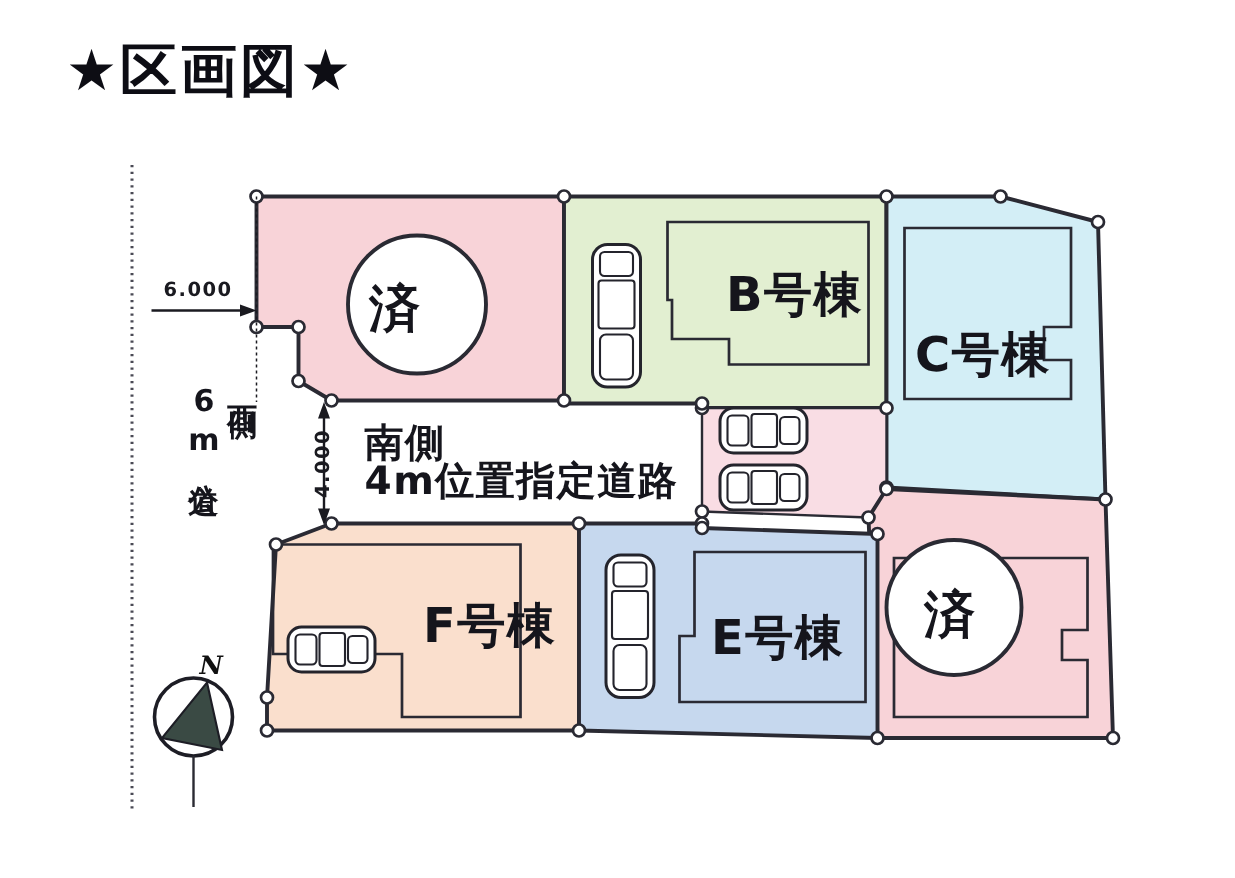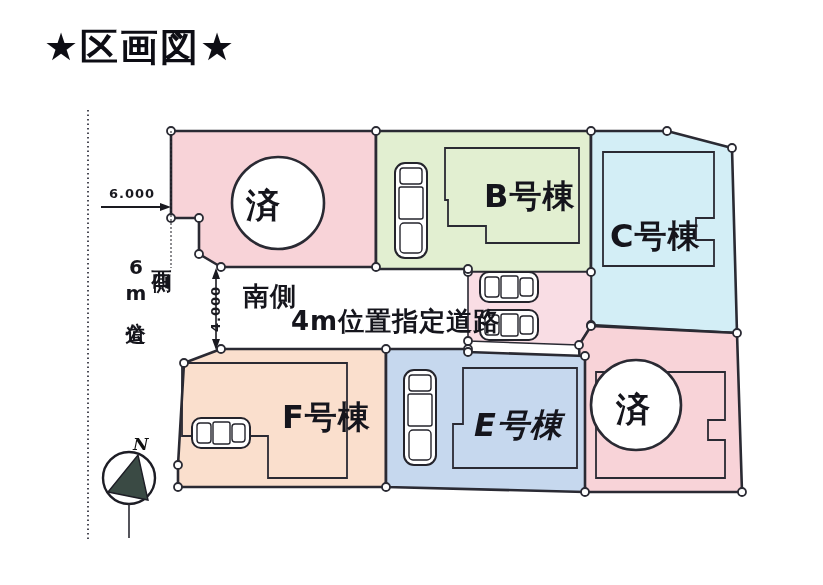--- a/index.html
+++ b/index.html
@@ -150,25 +150,25 @@
   </svg>
 
   <div class="lbl dim" style="left:93px;top:186px;">6.000</div>
 
   <div class="lbl dim vrot" style="left:192px;top:332px;">4.000</div>
 
   <div class="lbl vroad" style="left:133px;top:255px;">西側</div>
   <div class="lbl vroad" style="left:107px;top:255px;">6m公道</div>
 
   <div class="lbl roadtxt" style="left:227px;top:282px;">南側</div>
-  <div class="lbl roadtxt" style="left:227px;top:307px;margin-left:48px;">4m位置指定道路</div>
+  <div class="lbl roadtxt" style="left:227px;top:307px;">4m位置指定道路</div>
 
   <div class="compass-n" style="left:117px;top:434px;">N</div>
 
   <div id="plot-labels">
       <div class="lbl sold-mark" style="left: 230px; top: 183px;">済</div>
       <div class="lbl plot-label" style="left: 468px; top: 175px;">B号棟</div>
       <div class="lbl plot-label" style="left: 594px; top: 203px; margin-top: 12px;">C号棟</div>
       <div class="lbl sold-mark" style="left: 600px; top: 387px;">済</div>
       <div class="lbl plot-label" style="left: 266px; top: 396px; text-align: center;">F号棟</div>
-      <div class="lbl plot-label" style="left: 458px; top: 404px; font-style: italic;">E号棟</div>
+      <div class="lbl plot-label" style="left: 458px; top: 404px;">E号棟</div>
     </div>
 </div>
 
 </body></html>

